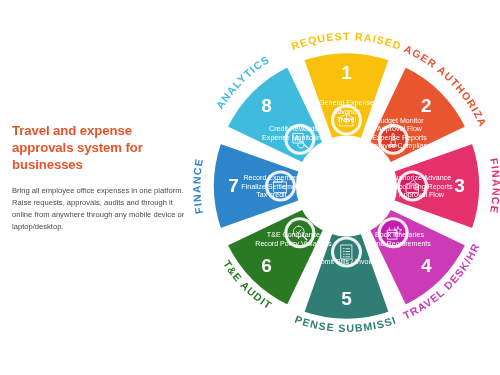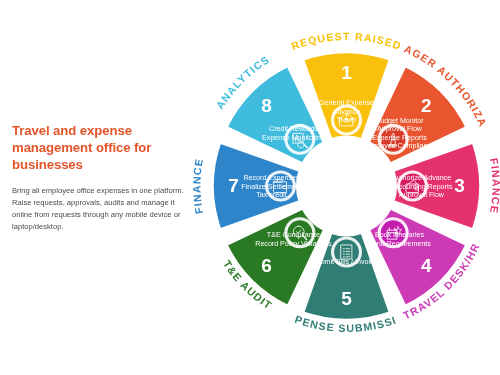--- a/index.html
+++ b/index.html
@@ -44,22 +44,22 @@
   .num{font-family:"Liberation Sans",sans-serif;font-weight:bold;fill:#ffffff;}
   .arc-label{font-family:"Liberation Sans",sans-serif;font-weight:bold;letter-spacing:1.1px;}
   .item-txt{font-family:"Liberation Sans",sans-serif;fill:#ffffff;font-size:7.1px;}
 </style>
 </head>
 <body>
 
 <div id="stage">
 
   <div class="copy">
-    <p class="copy-title">Travel and expense management office for businesses</p>
-    <p class="copy-body">Bring all employee office expenses in one platform. Raise requests, approvals, audits and manage it online from requests through any mobile device or laptop/desktop.</p>
+    <p class="copy-title">Travel and expense approvals system for businesses</p>
+    <p class="copy-body">Bring all employee office expenses in one platform. Raise requests, approvals, audits and through it online from anywhere through any mobile device or laptop/desktop.</p>
   </div>
 
   <div id="wheel">
     <svg viewBox="0 0 307 347" xmlns="http://www.w3.org/2000/svg" id="wheel-svg">
       <defs id="arc-defs">
           <path id="arcp0" d="M 102.36972233611775 35.24586036973395 A 146 146 0 0 1 204.63027766388225 35.24586036973395" fill="none"></path>
           <path id="arcp1" d="M 214.0452134278109 39.1456544520247 A 146 146 0 0 1 286.3543455479753 111.45478657218911" fill="none"></path>
           <path id="arcp2" d="M 290.2541396302661 120.86972233611776 A 146 146 0 0 1 290.2541396302661 223.13027766388223" fill="none"></path>
           <path id="arcp3" d="M 214.0452134278109 304.8543455479753 A 146 146 0 0 0 286.3543455479753 232.5452134278109" fill="none"></path>
           <path id="arcp4" d="M 102.36972233611775 308.7541396302661 A 146 146 0 0 0 204.63027766388225 308.7541396302661" fill="none"></path>

